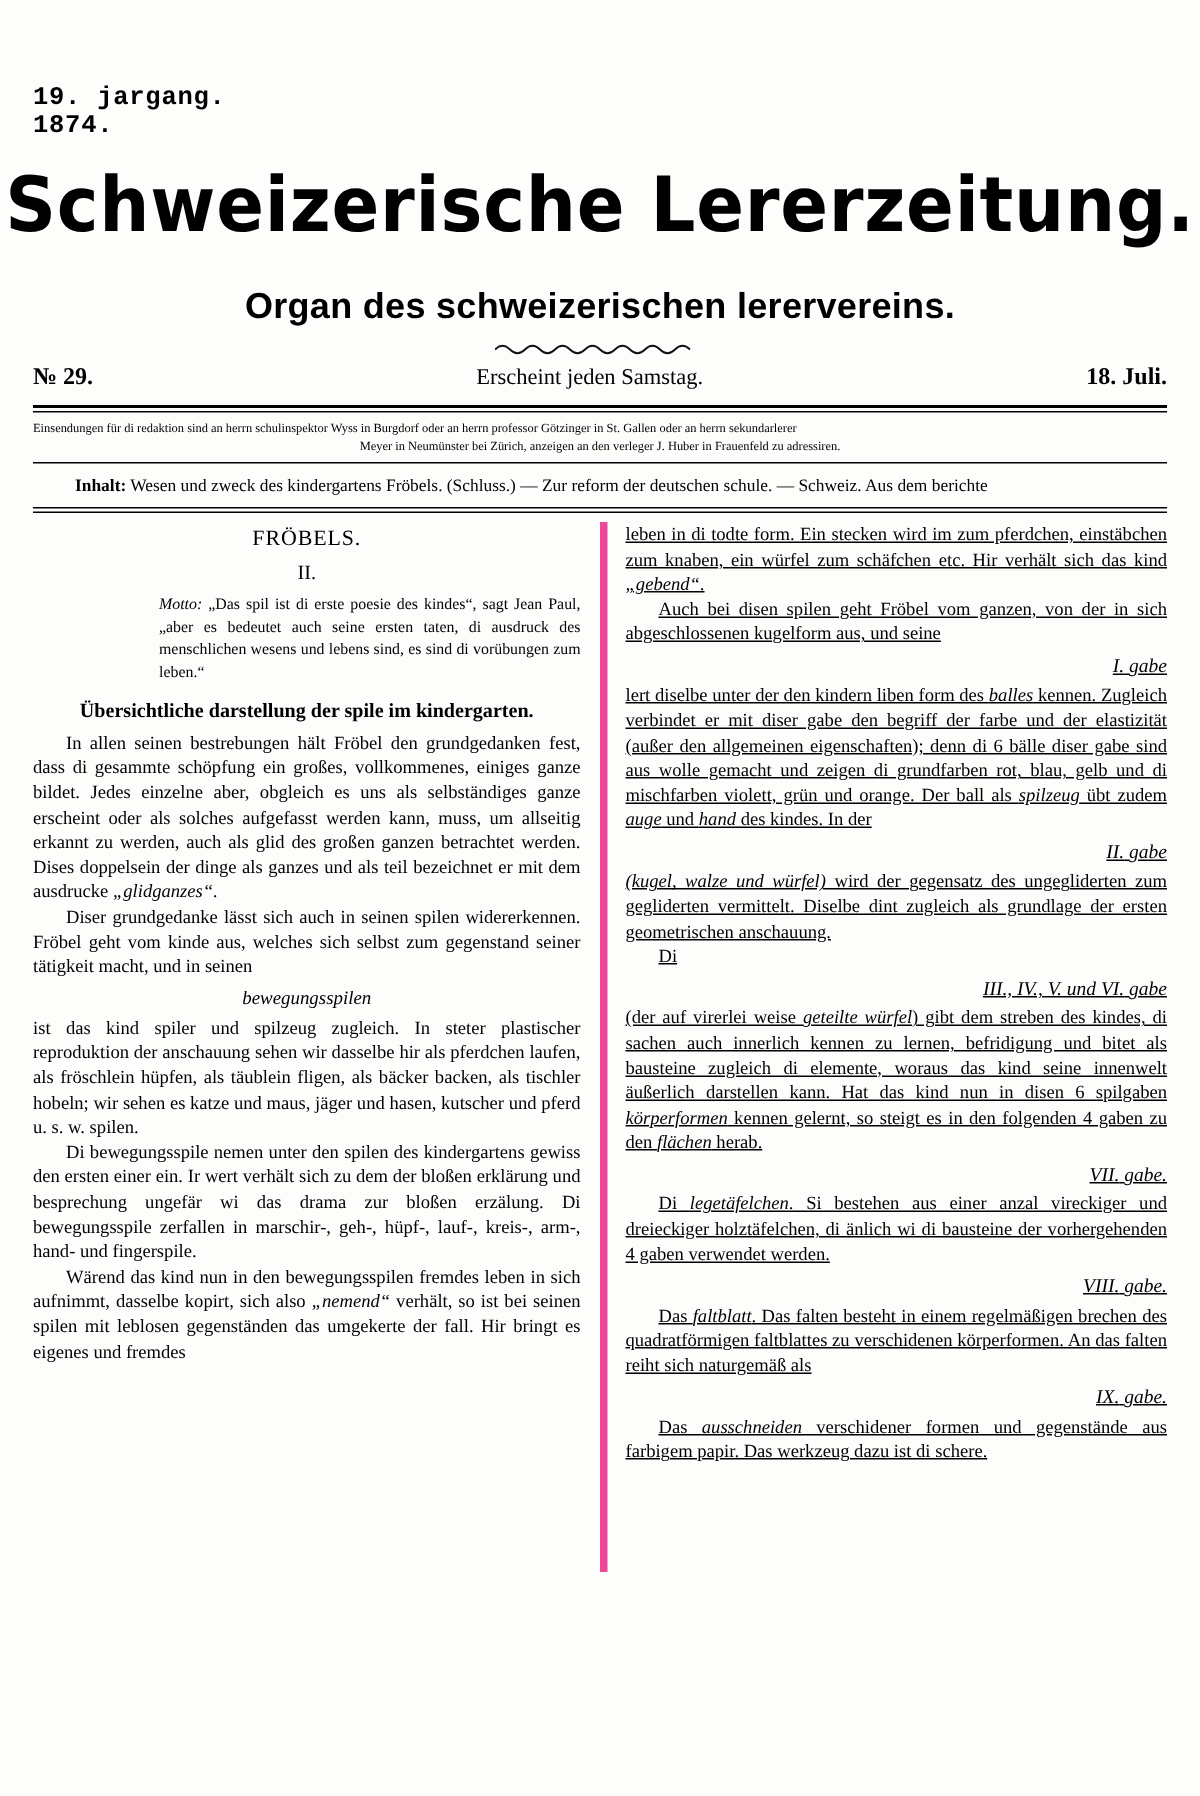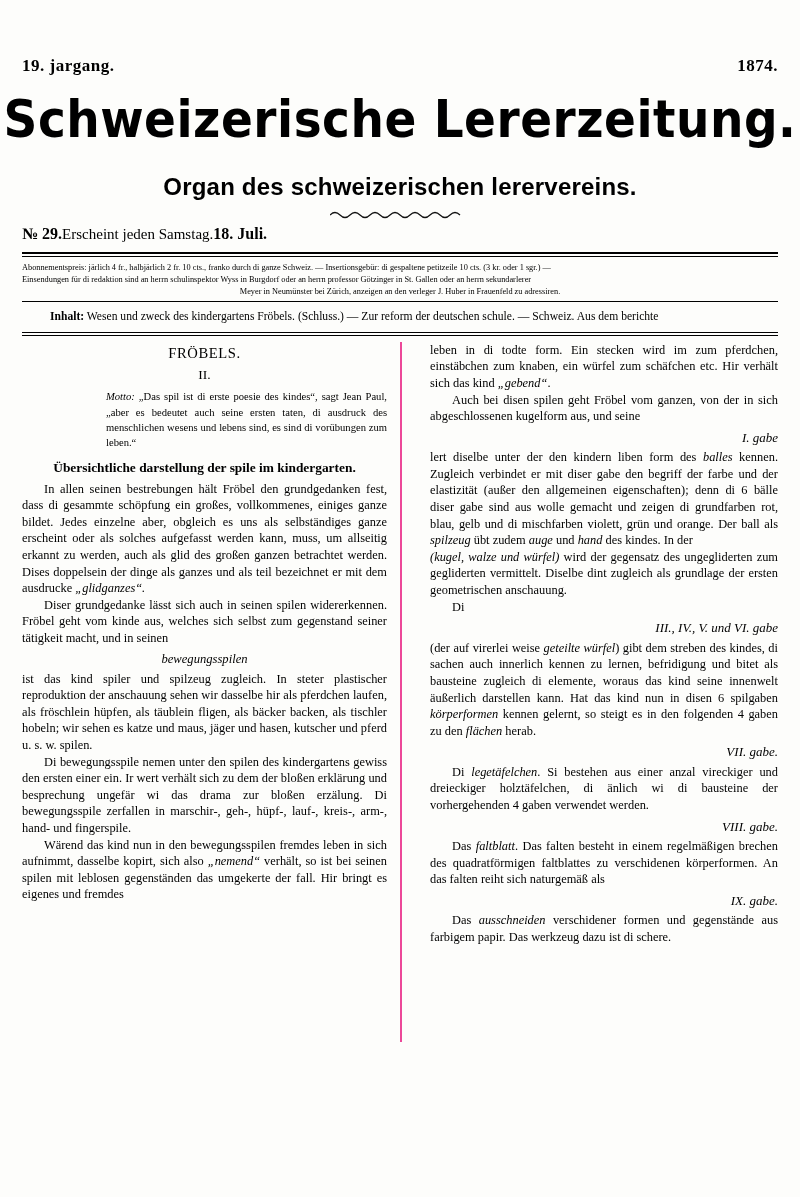--- a/index.html
+++ b/index.html
@@ -22,24 +22,25 @@
     background: #fdfdfb;
     padding: 0;
     box-sizing: border-box;
   }
   
   .topline {
     display: flex;
     justify-content: space-between;
     align-items: baseline;
     padding: 56px 22px 0 22px;
-    font-family: Liberation Serif, serif;
+    font-family: Liberation Mono, monospace;
     font-weight: bold;
     font-size: 17px;
     letter-spacing: .2px;
+    flex-direction: column;
   }
   .topline .vol { letter-spacing: .5px; }
   .topline .year { letter-spacing: .5px; }
 
   
   .masthead {
     text-align: center;
     font-family: "DejaVu Sans", sans-serif;
     font-weight: bold;
     font-size: 47px;
@@ -61,21 +62,21 @@
     margin-top: 8px;
     height: 10px;
     font-size: 11px;
     line-height: 10px;
     letter-spacing: -1.5px;
     color: #111;
     font-family: "DejaVu Sans", sans-serif;
   }
   .issueline {
     display: flex;
-    justify-content: flex-start;
+    justify-content: space-between;
     align-items: baseline;
     padding: 6px 22px 0 22px;
     font-weight: bold;
     font-size: 16px;
   }
   .issueline .mid { font-size: 15px; font-weight: normal; }
 
   .rule-thick {
     border: none;
     border-top: 2px solid #000;
@@ -120,21 +121,21 @@
   }
   .col {
     width: 50%;
     box-sizing: border-box;
     font-size: 12.4px;
     line-height: 1.34;
     text-align: justify;
     hyphens: none;
   }
   .col-left { padding-right: 13px; }
-  .col-right { padding-left: 28px; border-left: 2px solid #ec4899; }
+  .col-right { padding-left: 12px; border-left: 5px solid #ec4899; text-decoration: underline; }
 
   .art-title {
     text-align: center;
     font-size: 14.6px;
     letter-spacing: .6px;
     line-height: 1.28;
     margin: 2px 0 0 0;
     font-family: "Liberation Serif", serif;
   }
   .art-num {
@@ -197,21 +198,20 @@
   <div class="issueline">
     <span>№ 29.</span>
     <span class="mid">Erscheint jeden Samstag.</span>
     <span>18. Juli.</span>
   </div>
 
   <hr class="rule-thick">
   <hr class="rule-gap">
 
   <div class="smallprint">
-    <div>Abonnementspreis: järlich 4 fr., halbjärlich 2 fr. 10 cts., franko durch di ganze Schweiz. — Insertionsgebür: di gespaltene petitzeile 10 cts. (3 kr. oder 1 sgr.) —</div>
     <div>Einsendungen für di redaktion sind an herrn schulinspektor Wyss in Burgdorf oder an herrn professor Götzinger in St. Gallen oder an herrn sekundarlerer</div>
     <div class="l3">Meyer in Neumünster bei Zürich, anzeigen an den verleger J. Huber in Frauenfeld zu adressiren.</div>
   </div>
 
   <hr class="rule-thin">
 
   <div class="inhalt">
     <div>
       <span class="ind"></span><b>Inhalt:</b>
       <span>Wesen und zweck des kindergartens Fröbels. (Schluss.) — Zur reform der deutschen schule. — Schweiz. Aus dem berichte</span>
@@ -255,20 +255,21 @@
     <div class="col col-right">
 
       <p class="para noind"><span>leben in di todte form. Ein stecken wird im zum pferdchen, einstäbchen zum knaben, ein würfel zum schäfchen etc. Hir verhält sich das kind </span><i>„gebend“</i><span>.</span></p>
 
       <p class="para">Auch bei disen spilen geht Fröbel vom ganzen, von der in sich abgeschlossenen kugelform aus, und seine</p>
 
       <div class="gabe"><i>I.</i> <span>gabe</span></div>
 
       <p class="para noind"><span>lert diselbe unter der den kindern liben form des </span><i>balles</i><span> kennen. Zugleich verbindet er mit diser gabe den begriff der farbe und der elastizität (außer den allgemeinen eigenschaften); denn di 6 bälle diser gabe sind aus wolle gemacht und zeigen di grundfarben rot, blau, gelb und di mischfarben violett, grün und orange. Der ball als </span><i>spilzeug</i><span> übt zudem </span><i>auge</i><span> und </span><i>hand</i><span> des kindes. In der</span></p>
 
+      <div class="gabe"><i>II.</i> <span>gabe</span></div>
 
       <p class="para noind"><i>(kugel, walze und würfel)</i><span> wird der gegensatz des ungegliderten zum gegliderten vermittelt. Diselbe dint zugleich als grundlage der ersten geometrischen anschauung.</span></p>
       <p class="para">Di</p>
 
       <div class="gabe"><i>III., IV., V. und VI.</i> <span>gabe</span></div>
 
       <p class="para noind"><span>(der auf virerlei weise </span><i>geteilte würfel</i><span>) gibt dem streben des kindes, di sachen auch innerlich kennen zu lernen, befridigung und bitet als bausteine zugleich di elemente, woraus das kind seine innenwelt äußerlich darstellen kann. Hat das kind nun in disen 6 spilgaben </span><i>körperformen</i><span> kennen gelernt, so steigt es in den folgenden 4 gaben zu den </span><i>flächen</i><span> herab.</span></p>
 
       <div class="gabe"><i>VII.</i> <span>gabe.</span></div>
 

